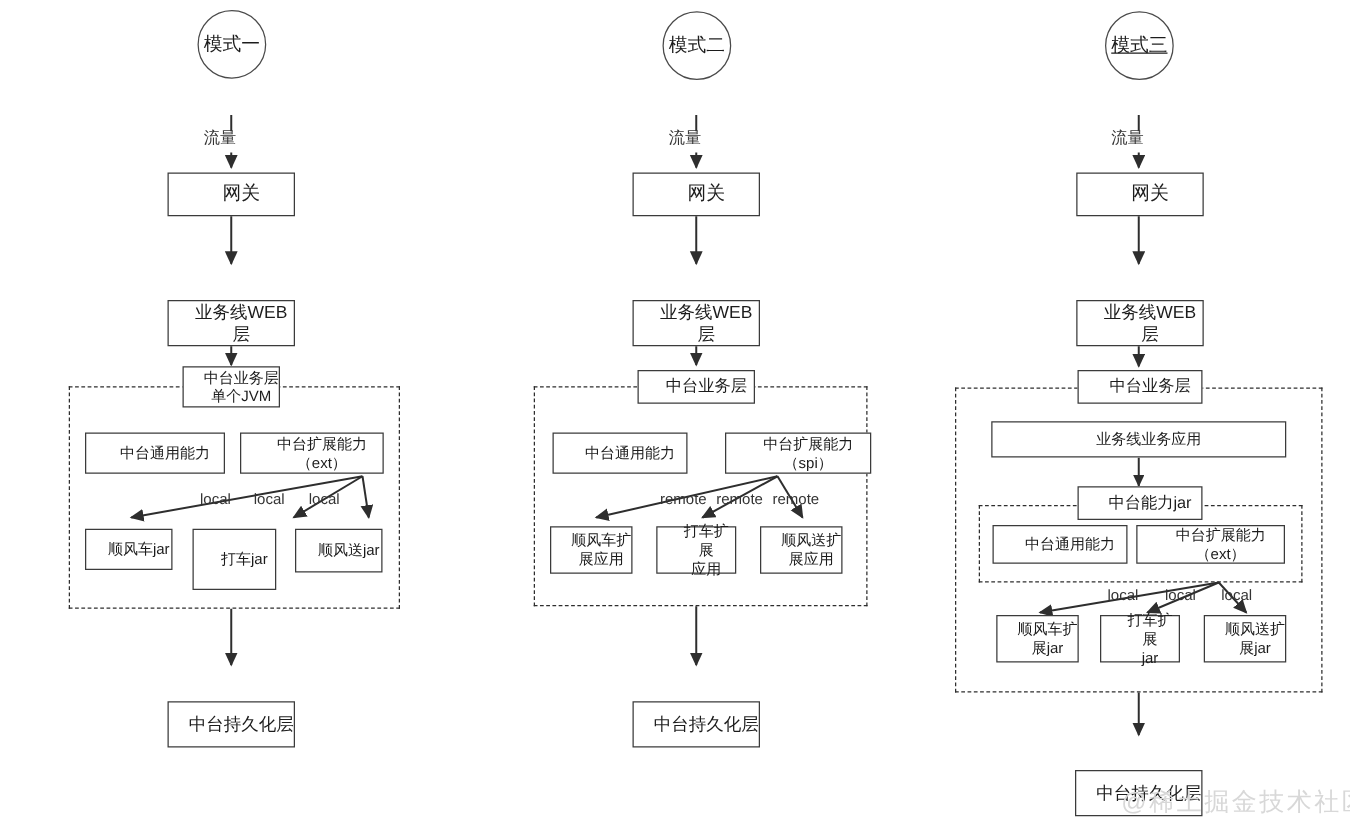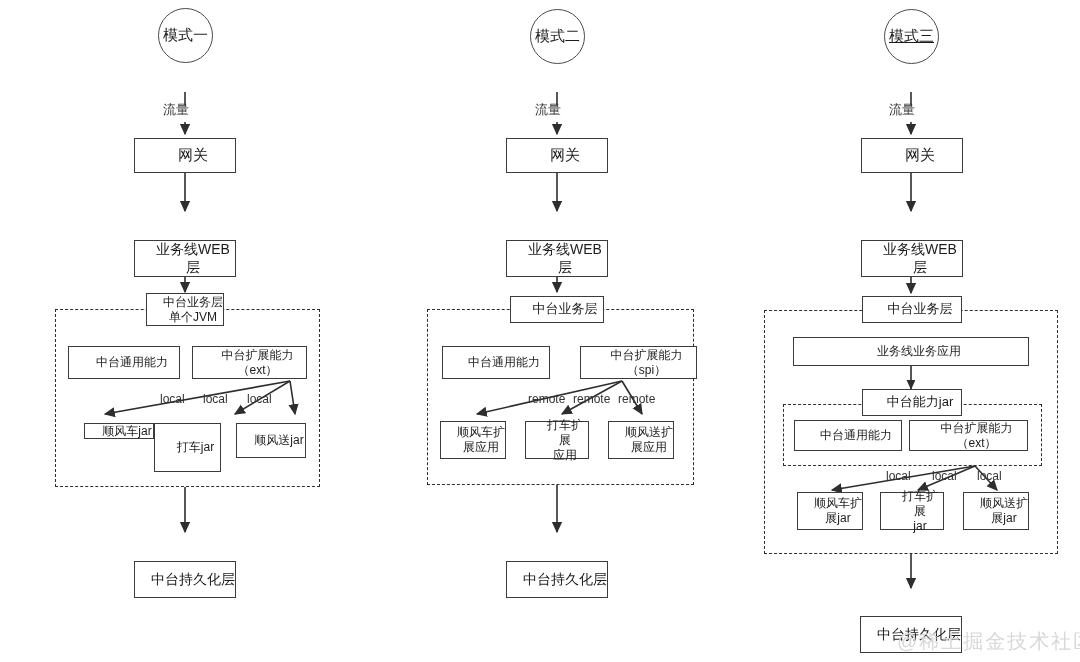--- a/index.html
+++ b/index.html
@@ -155,21 +155,21 @@
   </div>
 
   <div class="node fs12" style="left:192px; top:346px; width:115px; height:33px;">
     <span class="txt">中台扩展能力（ext）</span>
   </div>
 
   <div class="edge-label fs12" style="left:160px; top:392px;">local</div>
   <div class="edge-label fs12" style="left:203px; top:392px;">local</div>
   <div class="edge-label fs12" style="left:247px; top:392px;">local</div>
 
-  <div class="node fs12" style="left:68px; top:423px; width:70px; height:16px;margin-left:16px;">
+  <div class="node fs12" style="left:68px; top:423px; width:70px; height:33px;">
     <span class="txt">顺风车jar</span>
   </div>
   <div class="node fs12" style="left:154px; top:423px; width:67px; height:49px;">
     <span class="txt">打车jar</span>
   </div>
   <div class="node fs12" style="left:236px; top:423px; width:70px; height:35px;">
     <span class="txt">顺风送jar</span>
   </div>
 
   <div class="node fs14" style="left:134px; top:537px; width:102px; height:37px;">

